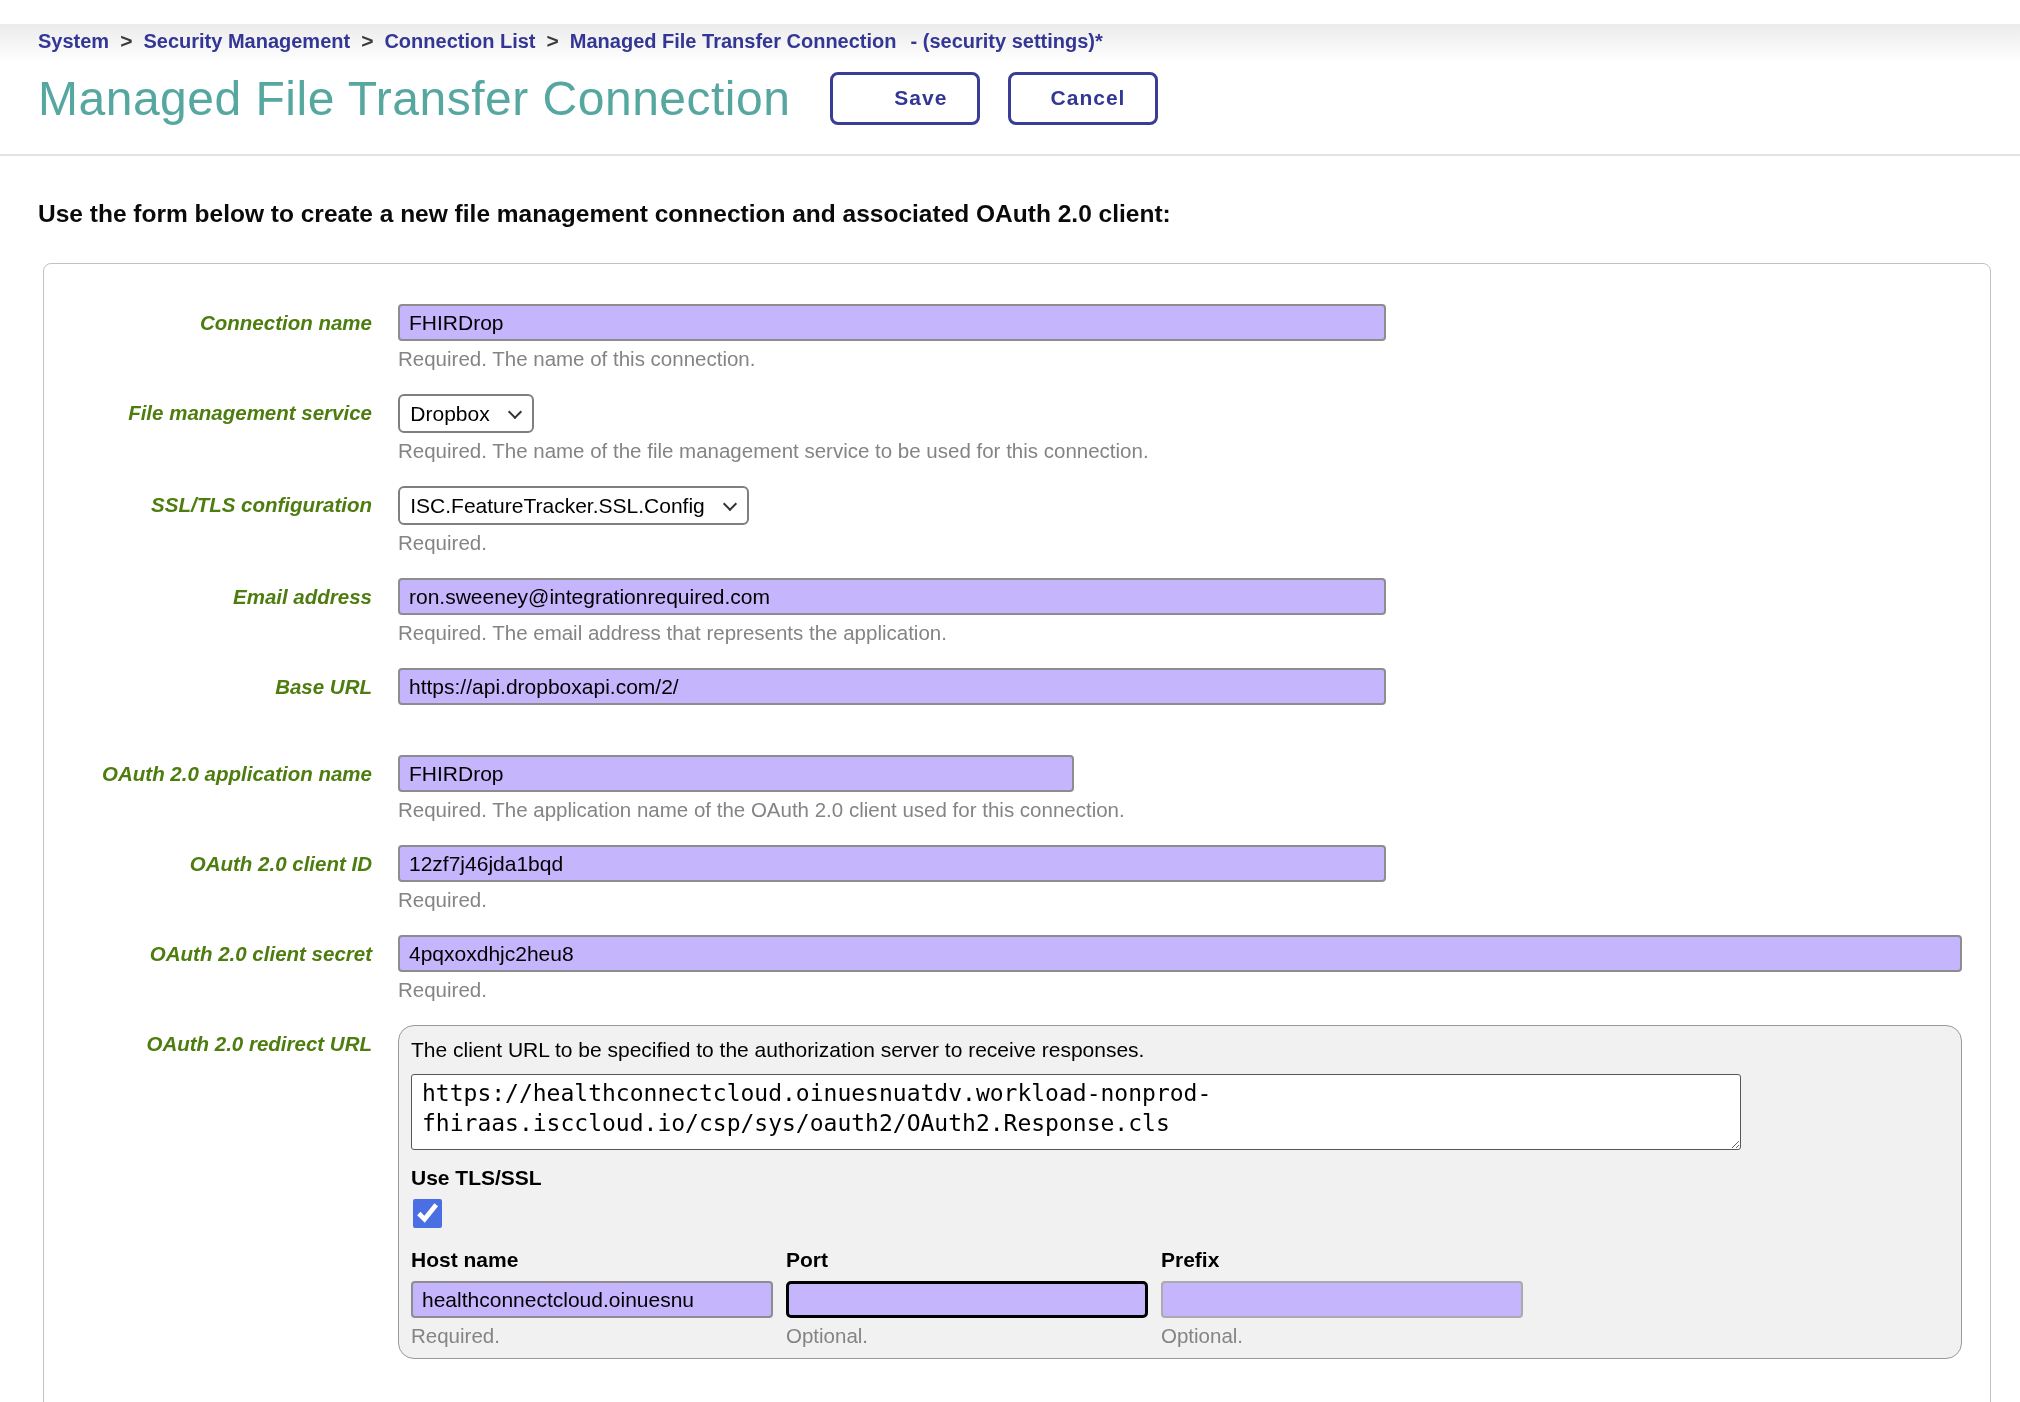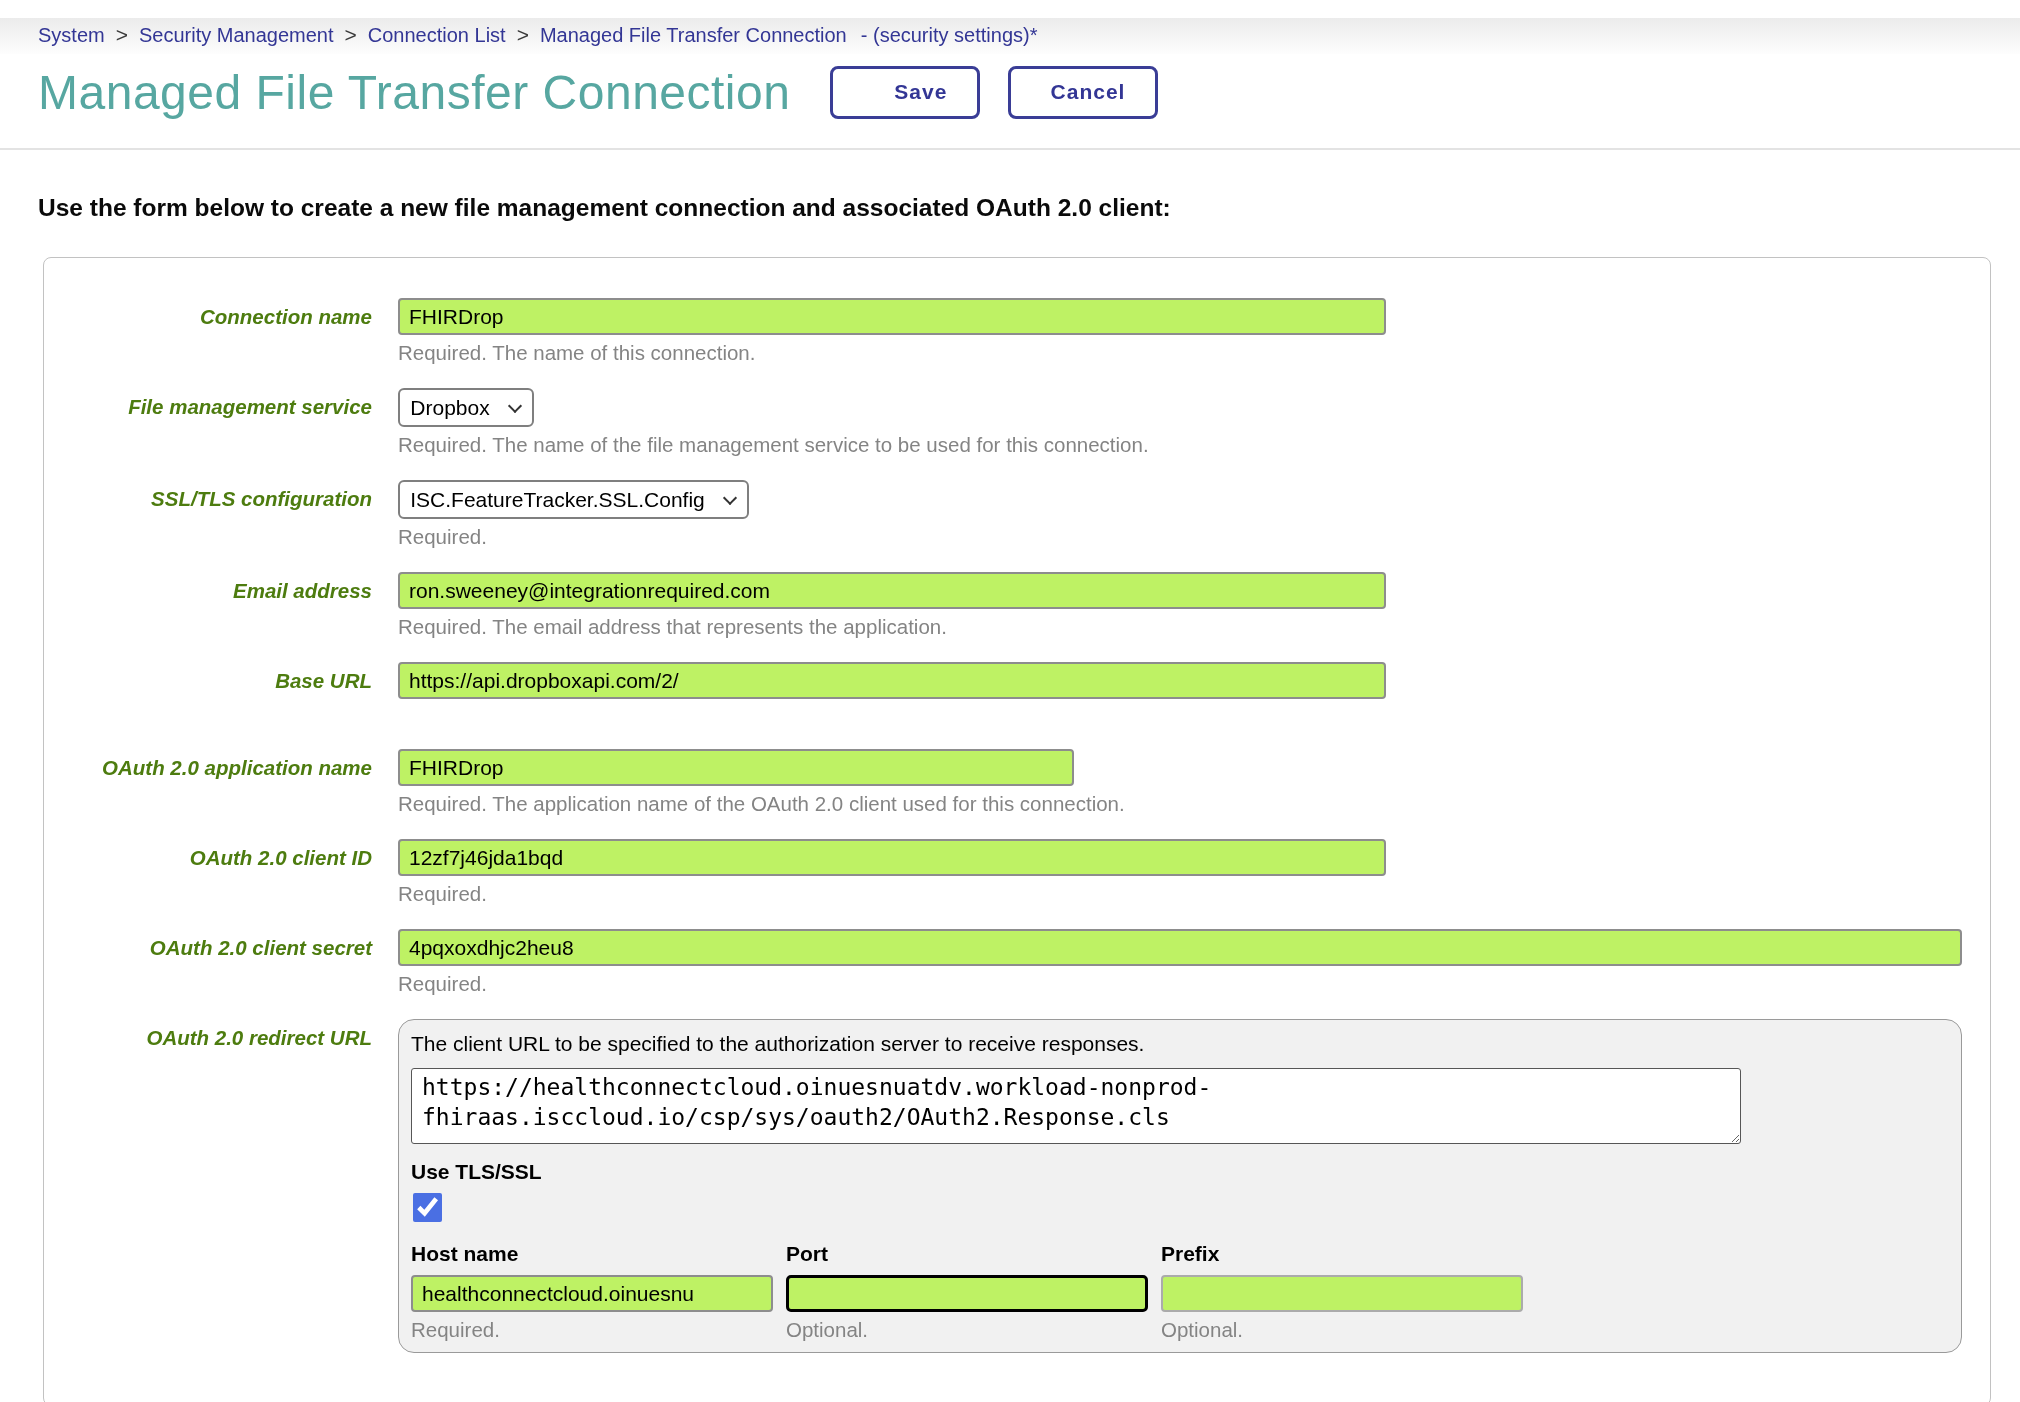--- a/index.html
+++ b/index.html
@@ -11,24 +11,24 @@
     color: #000;
   }
   :root {
     --teal: #57a7a1;
     --indigo: #333695;
     --cbblue: #4a6fe3;
   }
 
   
   .crumbbar {
-    margin-top: 18px;
+    margin-top: 24px;
     padding: 5px 20px 7px 38px;
     background: linear-gradient(#ebebeb, #fdfdfd);
-    font-size: 20px; font-weight: normal;
+    font-size: 20px; font-weight: bold;
     white-space: nowrap;
   }
   .crumbbar a {
     color: var(--indigo); text-decoration: none; cursor: pointer;
   }
   .crumb-sep { color: #3a3a3a; margin: 0 11px; font-size: 21px; }
   .crumb-suffix { color: var(--indigo); margin-left: 14px; }
 
   .titlerow {
     display: flex; align-items: center;
@@ -69,21 +69,21 @@
     font-weight: bold; font-size: 20.5px; color: #4d7c0f;
     padding-top: 7px; line-height: 1.2; font-style: italic;
   }
   .fctl { flex: 1; margin-left: 26px; min-width: 0; }
 
   .tin {
     display: block;
     font-family: inherit; font-size: 21px; color: #000;
     height: 37px; padding: 4px 9px;
     border: 2px solid #8d8d8d; border-radius: 4px;
-    background: #bef264;
+    background: #c4b5fd;
   }
   .w-std  { width: 988px; }
   .w-app  { width: 676px; }
   .w-full { width: 100%; }
   .fhelp { margin-top: 6px; font-size: 20.5px; color: #848484; }
 
   .selwrap { position: relative; display: inline-block; }
   select.sel {
     appearance: none; -webkit-appearance: none;
     font-family: inherit; font-size: 21px; color: #000;

